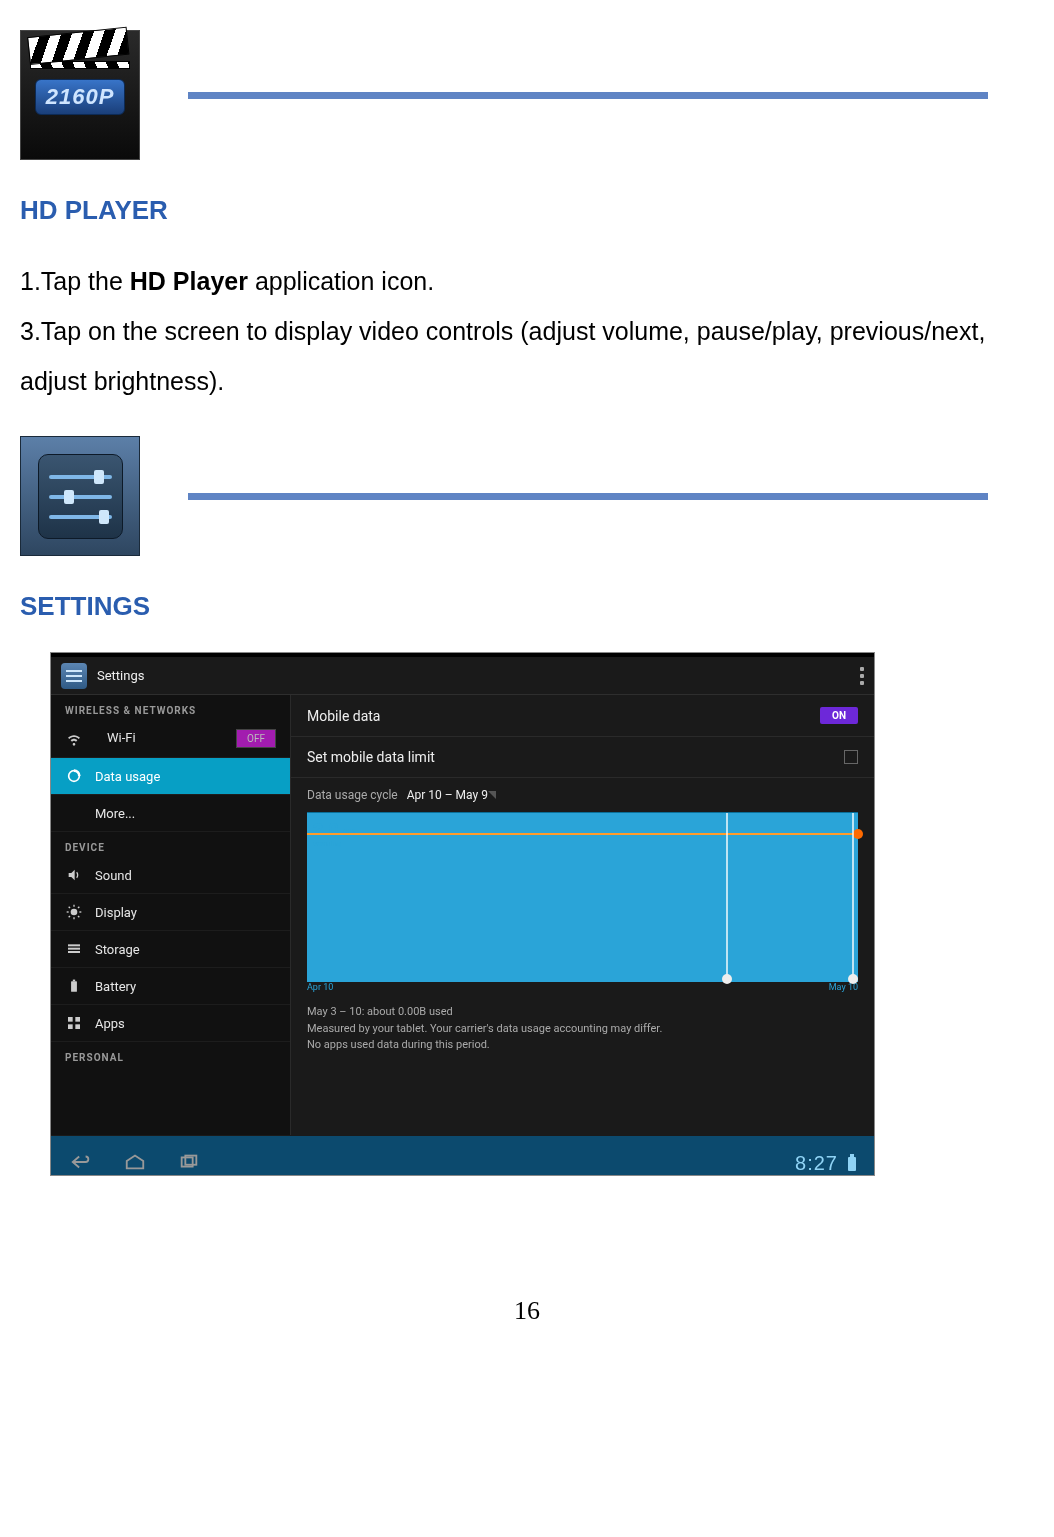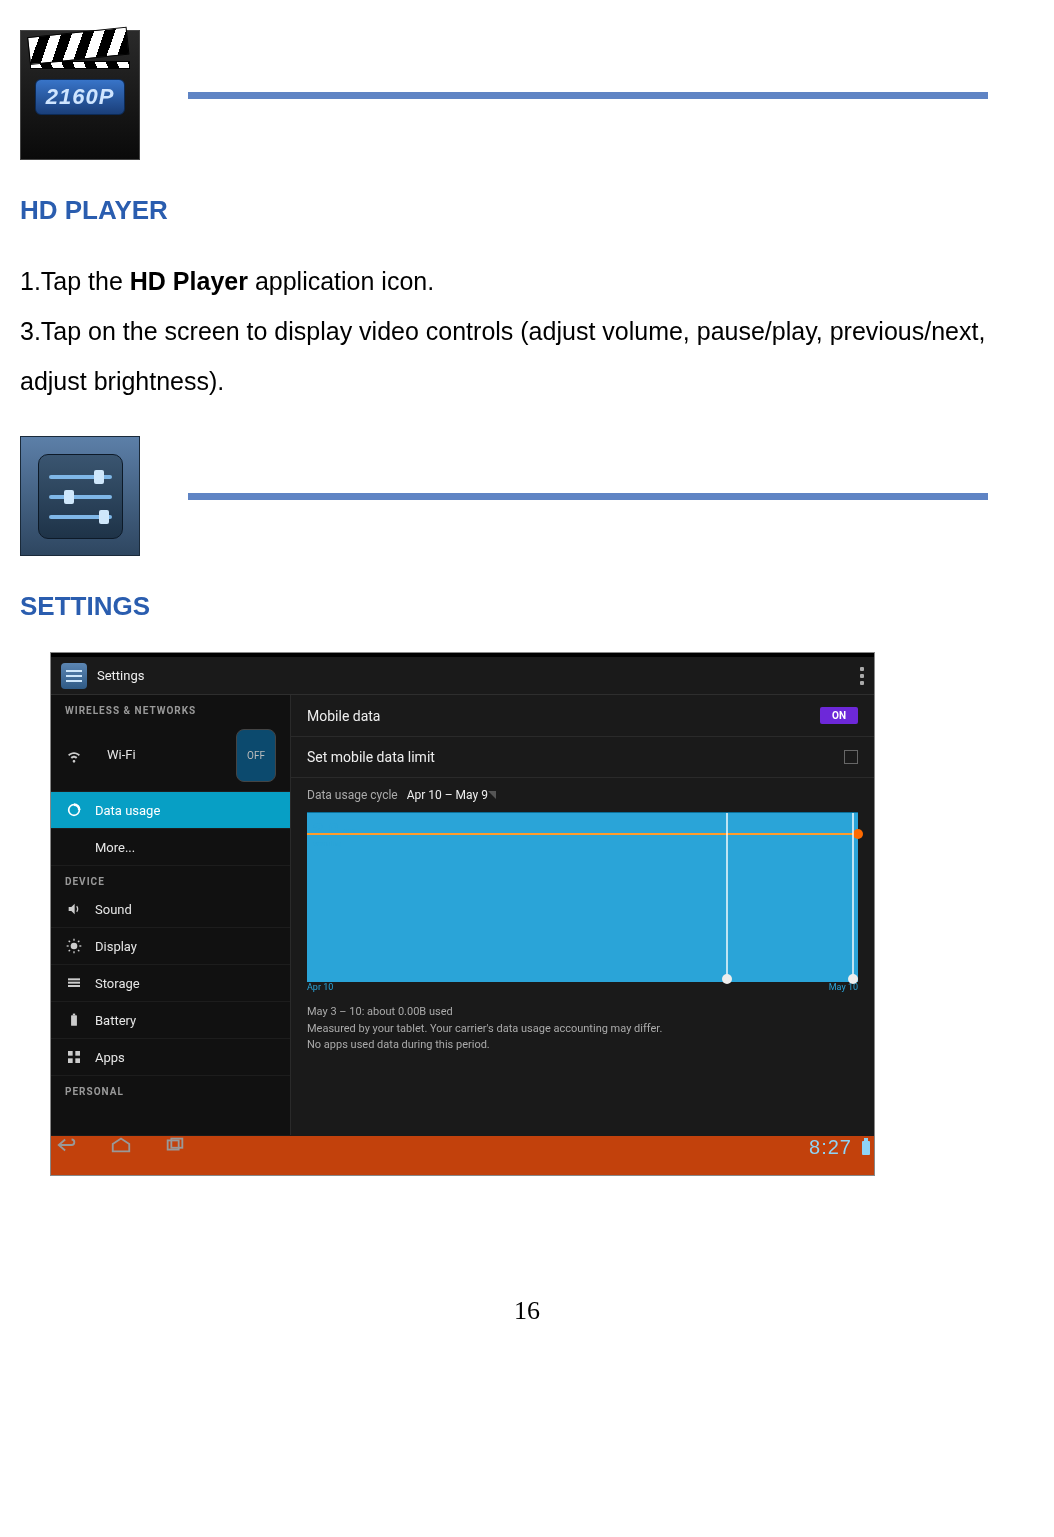--- a/index.html
+++ b/index.html
@@ -124,22 +124,22 @@
     .side-cat { color: #999; font-size: 10px; letter-spacing: 1px; padding: 10px 14px 4px; font-weight: bold; }
     .side-item {
       display: flex; align-items: center; gap: 12px;
       padding: 9px 14px; border-bottom: 1px solid #1d1d1d;
       color: #e6e6e6;
     }
     .side-item .icon { width: 18px; height: 18px; display:flex; align-items:center; justify-content:center; color:#ccc; }
     .side-item.wifi { justify-content: space-between; }
     .side-item.selected { background: #079fc5; color: #fff; }
     .off-pill {
-      background: #0c4a6e; color: #bbb; font-size: 10px;
-      padding: 20px 10px; border-radius: 8px; border: 1px solid #444;
+      background: #a21caf; color: #bbb; font-size: 10px;
+      padding: 3px 10px; border-radius: 0; border: 1px solid #444;
     }
     .shot-main { flex: 1; background: #1a1a1a; position: relative; padding-bottom: 12px; }
     .main-row {
       display: flex; align-items: center; justify-content: space-between;
       padding: 12px 16px; border-bottom: 1px solid #2a2a2a;
       color: #eee; font-size: 14px;
     }
     .on-pill {
       background: #6d28d9; color: #fff; font-size: 10px; font-weight: bold;
       padding: 3px 12px; border-radius: 2px;
@@ -157,23 +157,23 @@
       position: relative;
       border-top: 1px solid #0a6f99;
     }
     .chart-thresh { position:absolute; left:0; right:0; top:20px; height:2px; background:#ff9c2b; }
     .chart-thresh-dot { position:absolute; right:-5px; top:-4px; width:10px; height:10px; background:#ff6a00; border-radius:50%; }
     .chart-vline { position:absolute; top:0; bottom:0; width:2px; background: rgba(255,255,255,.7); }
     .chart-vhandle { position:absolute; bottom:-2px; width:10px; height:10px; margin-left:-4px; background:#eee; border-radius:50%; }
     .chart-xlabels { display:flex; justify-content:space-between; color:#2aa4d8; font-size:9px; }
     .usage-text { color:#aaa; font-size:11px; padding: 8px 16px 2px; line-height:1.5; }
     .shot-navbar {
-      height: 40px; background: #c2410c; border-top: 1px solid #1a1a1a;
-      display: flex; align-items: flex-start; justify-content: space-between;
-      padding: 0 4px;
+      height: 40px; background: #0c4a6e; border-top: 1px solid #1a1a1a;
+      display: flex; align-items: flex-end; justify-content: space-between;
+      padding: 0 18px;
     }
     .nav-left { display:flex; gap: 30px; }
     .nav-btn { color:#888; font-size:18px; width:24px; text-align:center; }
     .nav-right { display:flex; align-items:center; gap:10px; color:#2aa4d8; font-family: sans-serif; }
     .clock { font-size: 20px; letter-spacing: 1px; color:#8fd3f5; }
     .batt { width:8px; height:14px; background:#8fd3f5; border-radius:1px; position:relative; }
     .batt::before { content:""; position:absolute; top:-3px; left:2px; width:4px; height:3px; background:#8fd3f5; }
 
     .page-num {
       text-align: center;

